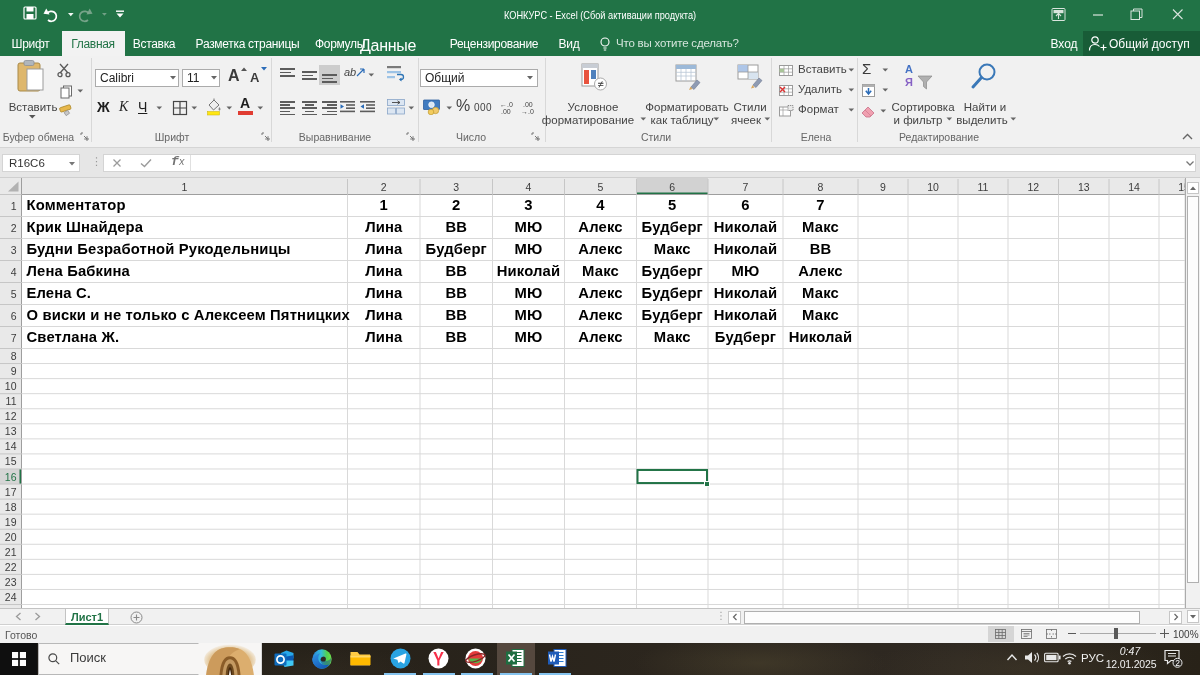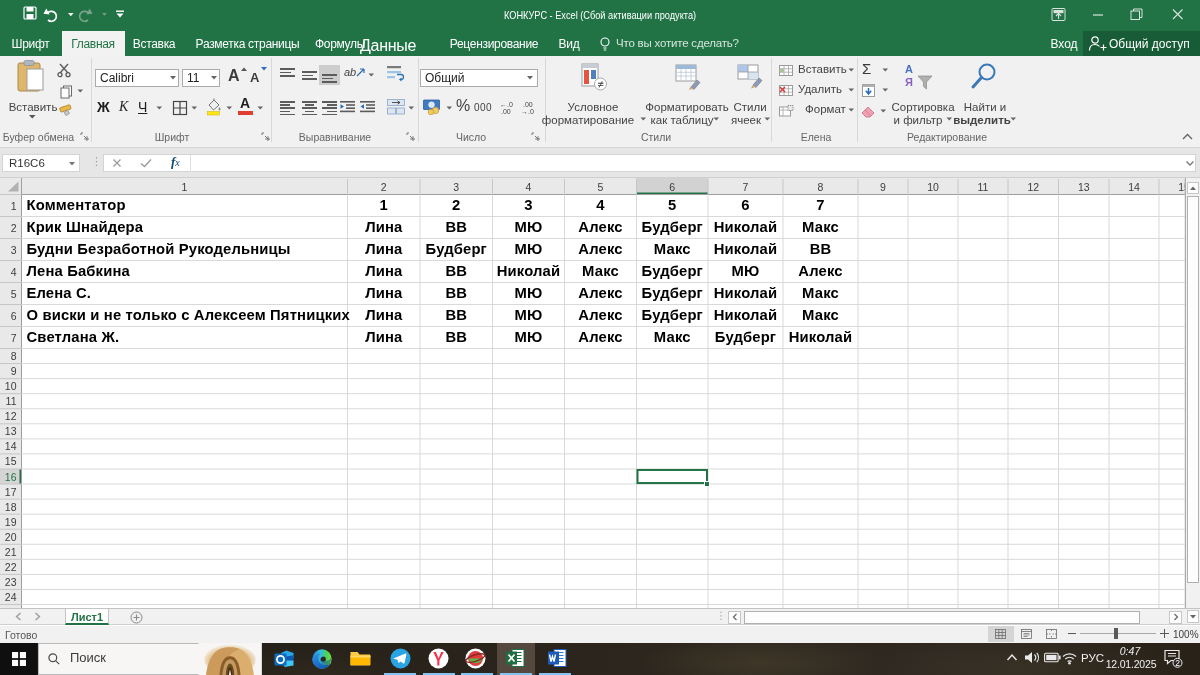--- a/index.html
+++ b/index.html
@@ -75,21 +75,21 @@
 <div class="a" style="left:418px;top:58px;width:1px;height:84px;background:#d8d8d8;"></div>
 <div class="a" style="left:545px;top:58px;width:1px;height:84px;background:#d8d8d8;"></div>
 <div class="a" style="left:771px;top:58px;width:1px;height:84px;background:#d8d8d8;"></div>
 <div class="a" style="left:857px;top:58px;width:1px;height:84px;background:#d8d8d8;"></div>
 <div class="tx" style="left:38.5px;top:130.5px;transform:translateX(-50%);color:#666;font-size:10.5px;">Буфер обмена</div>
 <div class="tx" style="left:172px;top:130.5px;transform:translateX(-50%);color:#666;font-size:10.5px;">Шрифт</div>
 <div class="tx" style="left:335px;top:130.5px;transform:translateX(-50%);color:#666;font-size:10.5px;">Выравнивание</div>
 <div class="tx" style="left:471px;top:130.5px;transform:translateX(-50%);color:#666;font-size:10.5px;">Число</div>
 <div class="tx" style="left:656px;top:130.5px;transform:translateX(-50%);color:#666;font-size:10.5px;">Стили</div>
 <div class="tx" style="left:816px;top:130.5px;transform:translateX(-50%);color:#666;font-size:10.5px;">Елена</div>
-<div class="tx" style="left:939px;top:130.5px;transform:translateX(-50%);color:#666;font-size:10.5px;margin-left:8px;">Редактирование</div>
+<div class="tx" style="left:939px;top:130.5px;transform:translateX(-50%);color:#666;font-size:10.5px;">Редактирование</div>
 <svg class="a" style="left:80px;top:132px;" width="9" height="9" viewBox="0 0 9 9">
     <g stroke="#777" fill="none" stroke-width="1">
       <path d="M1 3 v-2 h2 M8 6 v2 h-2 M4 4 l3 3 M7 4.2 v2.8 h-2.8"></path>
     </g>
   </svg>
 <svg class="a" style="left:261px;top:132px;" width="9" height="9" viewBox="0 0 9 9">
     <g stroke="#777" fill="none" stroke-width="1">
       <path d="M1 3 v-2 h2 M8 6 v2 h-2 M4 4 l3 3 M7 4.2 v2.8 h-2.8"></path>
     </g>
   </svg>
@@ -336,21 +336,21 @@
 <svg class="a" style="left:848px;top:87.5px;" width="7" height="5" viewBox="0 0 7 5">
     <path d="M0.5 0.5 l2.8 3 2.8-3z" fill="#666"></path>
   </svg>
 <svg class="a" style="left:779px;top:104.5px;" width="15" height="12" viewBox="0 0 15 12">
     <g>
       <rect x="0.5" y="2" width="11" height="9" fill="#fff" stroke="#9b9b9b"></rect>
       <path d="M0.5 5 h11 M4 2 v9" stroke="#9b9b9b" stroke-width="0.7"></path>
       <rect x="9" y="0.5" width="5" height="5" fill="#e8e8e8" stroke="#888" stroke-dasharray="1.2 0.9"></rect>
     </g>
   </svg>
-<div class="tx" style="left:798px;top:103.0px;color:#444;font-size:11.5px;margin-left:7px;">Формат</div>
+<div class="tx" style="left:798px;top:103.0px;color:#444;font-size:11.5px;">Формат</div>
 <svg class="a" style="left:848px;top:107.5px;" width="7" height="5" viewBox="0 0 7 5">
     <path d="M0.5 0.5 l2.8 3 2.8-3z" fill="#666"></path>
   </svg>
 <div class="tx" style="left:862px;top:60px;color:#3b3b3b;font-size:15px;">Σ</div>
 <svg class="a" style="left:882px;top:68px;" width="7" height="5" viewBox="0 0 7 5">
     <path d="M0.5 0.5 l2.8 3 2.8-3z" fill="#666"></path>
   </svg>
 <svg class="a" style="left:862px;top:84px;" width="13" height="13" viewBox="0 0 13 13">
 <rect x="0.5" y="0.5" width="12" height="12" fill="#fff" stroke="#9b9b9b"></rect>
 <rect x="0.5" y="0.5" width="12" height="2.5" fill="#b0b0b0"></rect>
@@ -374,21 +374,21 @@
 <div class="tx" style="left:923px;top:101px;transform:translateX(-50%);color:#444;font-size:11.5px;">Сортировка</div>
 <div class="tx" style="left:918px;top:113.5px;transform:translateX(-50%);color:#444;font-size:11.5px;">и фильтр</div>
 <svg class="a" style="left:946px;top:117px;" width="7" height="5" viewBox="0 0 7 5">
     <path d="M0.5 0.5 l2.8 3 2.8-3z" fill="#666"></path>
   </svg>
 <svg class="a" style="left:970px;top:62px;" width="30" height="30" viewBox="0 0 30 30">
 <circle cx="17" cy="10" r="7.5" fill="none" stroke="#3a78b8" stroke-width="2"></circle>
 <path d="M11.5 15.5 L3 25" stroke="#3a78b8" stroke-width="3" stroke-linecap="round"></path>
 </svg>
 <div class="tx" style="left:985px;top:101px;transform:translateX(-50%);color:#444;font-size:11.5px;">Найти и</div>
-<div class="tx" style="left:982px;top:113.5px;transform:translateX(-50%);color:#444;font-size:11.5px;font-weight:bold;">выделить</div>
+<div class="tx" style="left:982px;top:113.5px;transform:translateX(-50%);color:#444;font-size:11.5px;">выделить</div>
 <svg class="a" style="left:1010px;top:117px;" width="7" height="5" viewBox="0 0 7 5">
     <path d="M0.5 0.5 l2.8 3 2.8-3z" fill="#666"></path>
   </svg>
 <svg class="a" style="left:1181px;top:132px;" width="13" height="9" viewBox="0 0 13 9">
     <path d="M2 7 L6.5 2.5 L11 7" stroke="#666" stroke-width="1.4" fill="none"></path>
   </svg>
 <div class="a" style="left:0;top:148px;width:1200px;height:30px;background:#e6e6e6;border-bottom:1px solid #cfcfcf;"></div>
 <div class="a" style="left:2px;top:153.5px;width:78px;height:18.5px;background:#fff;border:1px solid #d4d4d4;"></div>
 <div class="tx" style="left:9px;top:156.5px;color:#333;font-size:11.5px;">R16C6</div>
 <svg class="a" style="left:68px;top:161px;" width="8" height="6" viewBox="0 0 8 6">
@@ -398,21 +398,21 @@
 <div class="a" style="left:103px;top:153.5px;width:1093px;height:18.5px;background:#fff;border:1px solid #d4d4d4;"></div>
 <svg class="a" style="left:1185px;top:160px;" width="10" height="7" viewBox="0 0 10 7">
     <path d="M1.5 1.5 L5 5 L8.5 1.5" stroke="#777" stroke-width="1.3" fill="none"></path>
   </svg>
 <svg class="a" style="left:112px;top:158px;" width="10" height="10" viewBox="0 0 10 10">
     <path d="M1.5 1.5 l7 7 M8.5 1.5 l-7 7" stroke="#9b9b9b" stroke-width="1.3"></path>
   </svg>
 <svg class="a" style="left:140px;top:158px;" width="12" height="10" viewBox="0 0 12 10">
     <path d="M1 5.5 L4.5 8.5 L11 1.5" stroke="#9b9b9b" stroke-width="1.4" fill="none"></path>
   </svg>
-<div class="tx" style="left:171px;top:154px;color:#0c4a6e;font-size:13px;font-style:italic;font-family:Liberation Serif, serif;"><b>f</b><span style="font-size:10px;">x</span></div>
+<div class="tx" style="left:171px;top:154px;color:#737373;font-size:13px;font-style:italic;font-family:Liberation Mono, monospace;"><b>f</b><span style="font-size:10px;">x</span></div>
 <div class="a" style="left:190px;top:154.5px;width:1px;height:17px;background:#e0e0e0;"></div>
 <svg class="a" style="left:0;top:178px;" width="1200" height="436" viewBox="0 0 1200 436">
     <rect x="0" y="0" width="1185" height="16.5" fill="#e9e9e9"></rect>
     <rect x="0" y="0" width="21.5" height="430" fill="#e9e9e9"></rect>
     <rect x="21.5" y="16.5" width="1163.5" height="413.5" fill="#fff"></rect>
     <rect x="636.5" y="0" width="71.5" height="16.5" fill="#d2d2d2"></rect>
     <rect x="636.5" y="14.5" width="71.5" height="2" fill="#217346"></rect>
     <rect x="0" y="290.98" width="21.5" height="15.059999999999945" fill="#d5d5d5"></rect>
     <rect x="19.5" y="290.98" width="2" height="15.059999999999945" fill="#217346"></rect>
     <path d="M8 13.5 L18.5 13.5 L18.5 3.5 Z" fill="#b2b2b2"></path>

